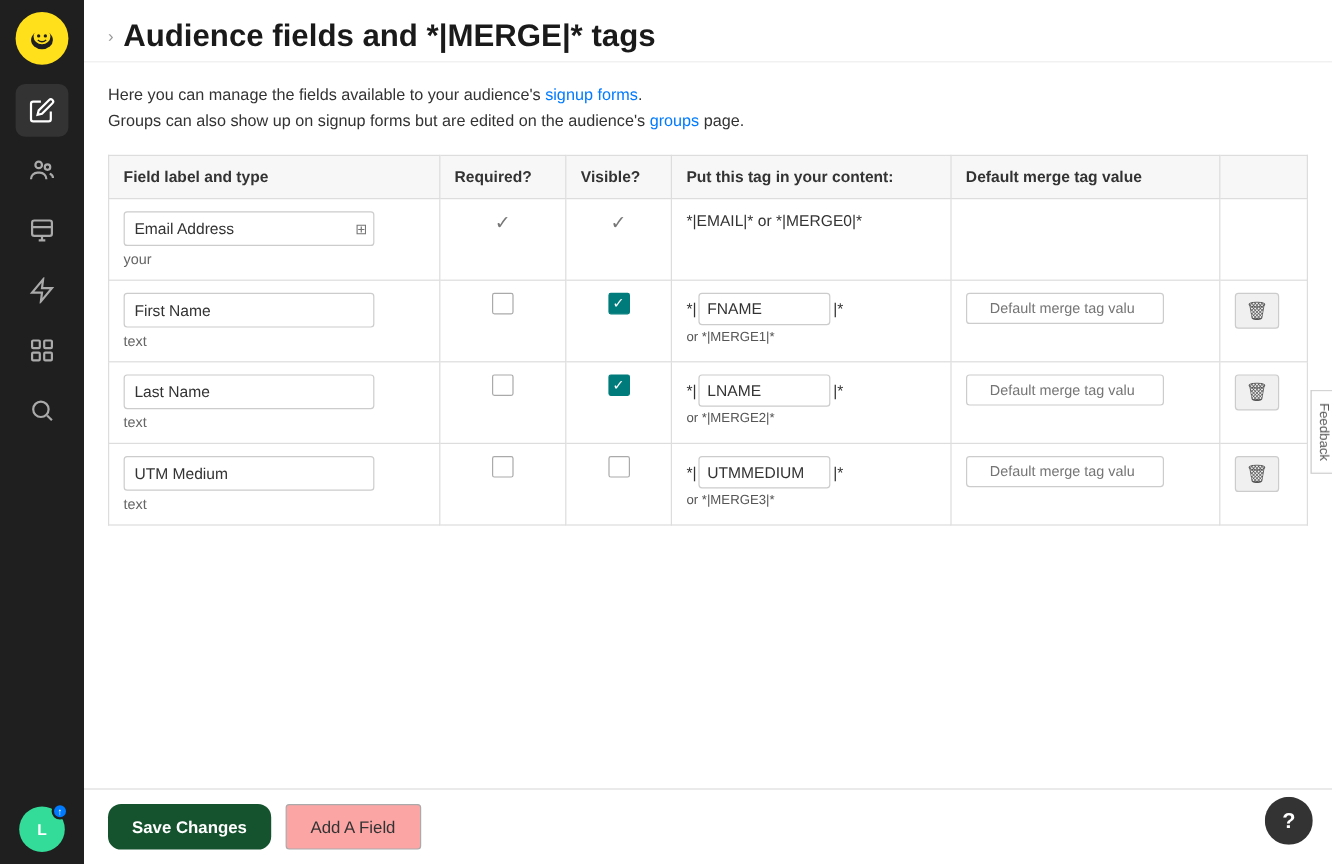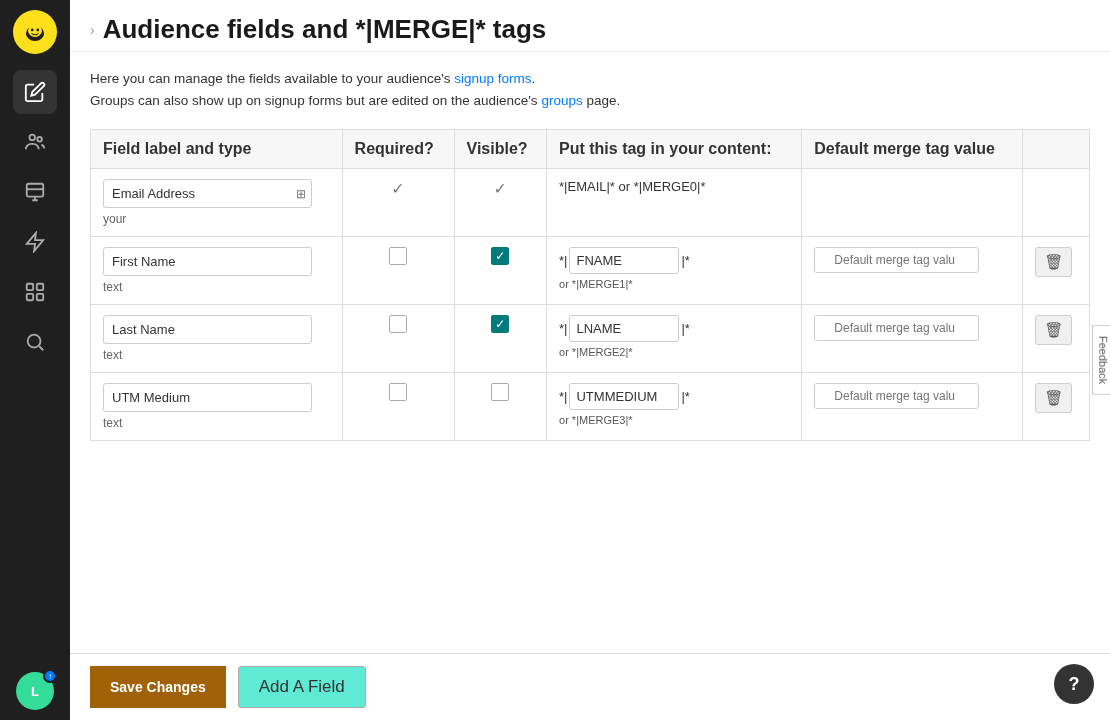--- a/index.html
+++ b/index.html
@@ -87,21 +87,21 @@
 
     
     .fields-table {
       width: 100%;
       border-collapse: collapse;
     }
     .fields-table th {
       background: #f7f7f7;
       border: 1px solid #ddd;
       padding: 10px 12px;
-      font-size: 16px;
+      font-size: 13px;
       font-weight: 600;
       color: #333;
       text-align: left;
     }
     .fields-table td {
       border: 1px solid #ddd;
       padding: 10px 12px;
       vertical-align: top;
       font-size: 13px;
       color: #333;
@@ -172,36 +172,36 @@
       bottom: 0;
       left: 70px;
       right: 0;
       background: #fff;
       border-top: 1px solid #ddd;
       padding: 12px 20px;
       display: flex;
       gap: 12px;
     }
     .btn-save {
-      background: #a16207;
+      background: #14532d;
       color: #fff;
       border: none;
-      border-radius: 0;
+      border-radius: 11px;
       padding: 10px 20px;
       font-size: 14px;
       font-weight: 600;
       cursor: pointer;
     }
     .btn-add {
-      background: #5eead4;
+      background: #fca5a5;
       color: #333;
       border: 1px solid #aaa;
       border-radius: 3px;
       padding: 10px 20px;
-      font-size: 17px;
+      font-size: 14px;
       cursor: pointer;
     }
 
     
     .help-btn {
       position: fixed;
       bottom: 16px;
       right: 16px;
       width: 40px; height: 40px;
       background: #333;

